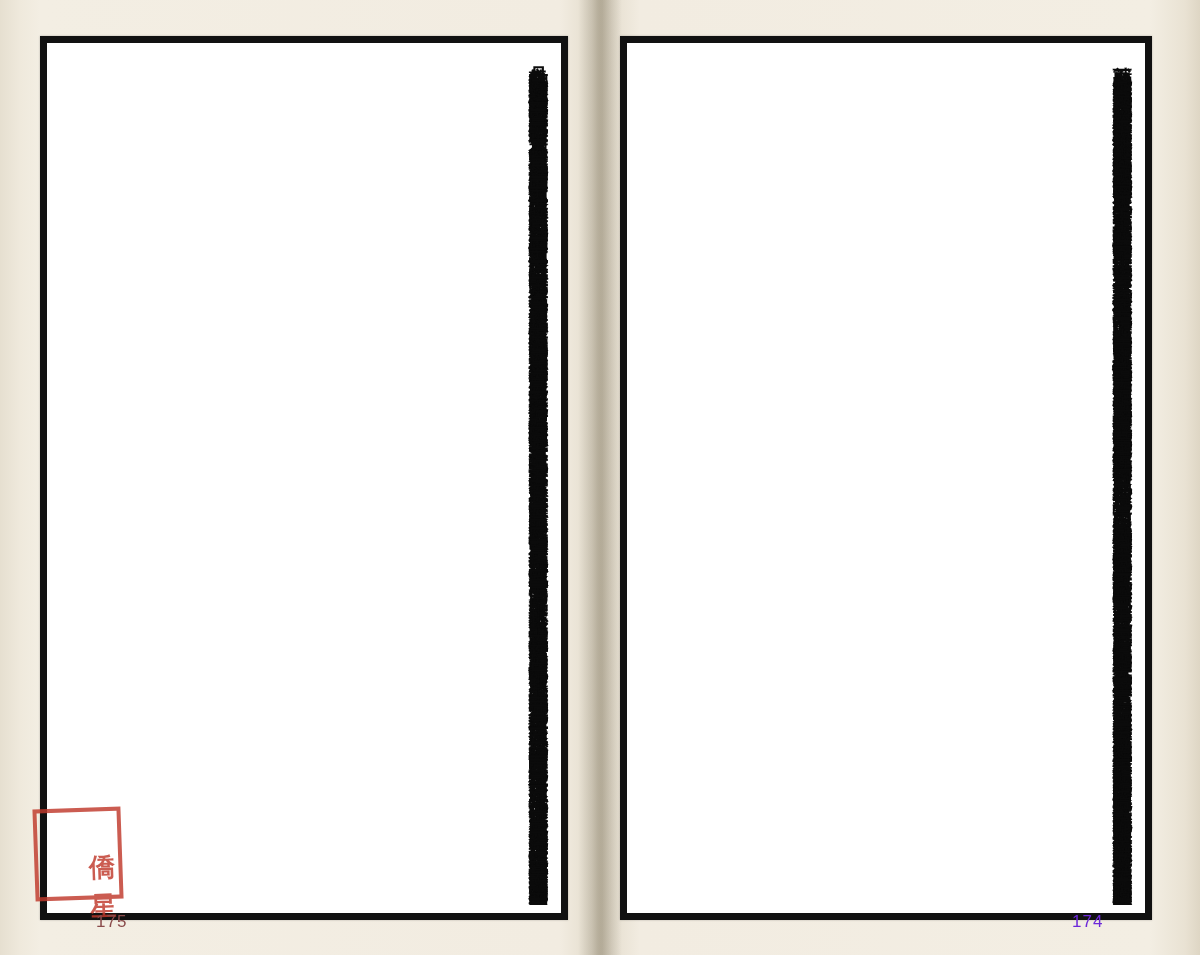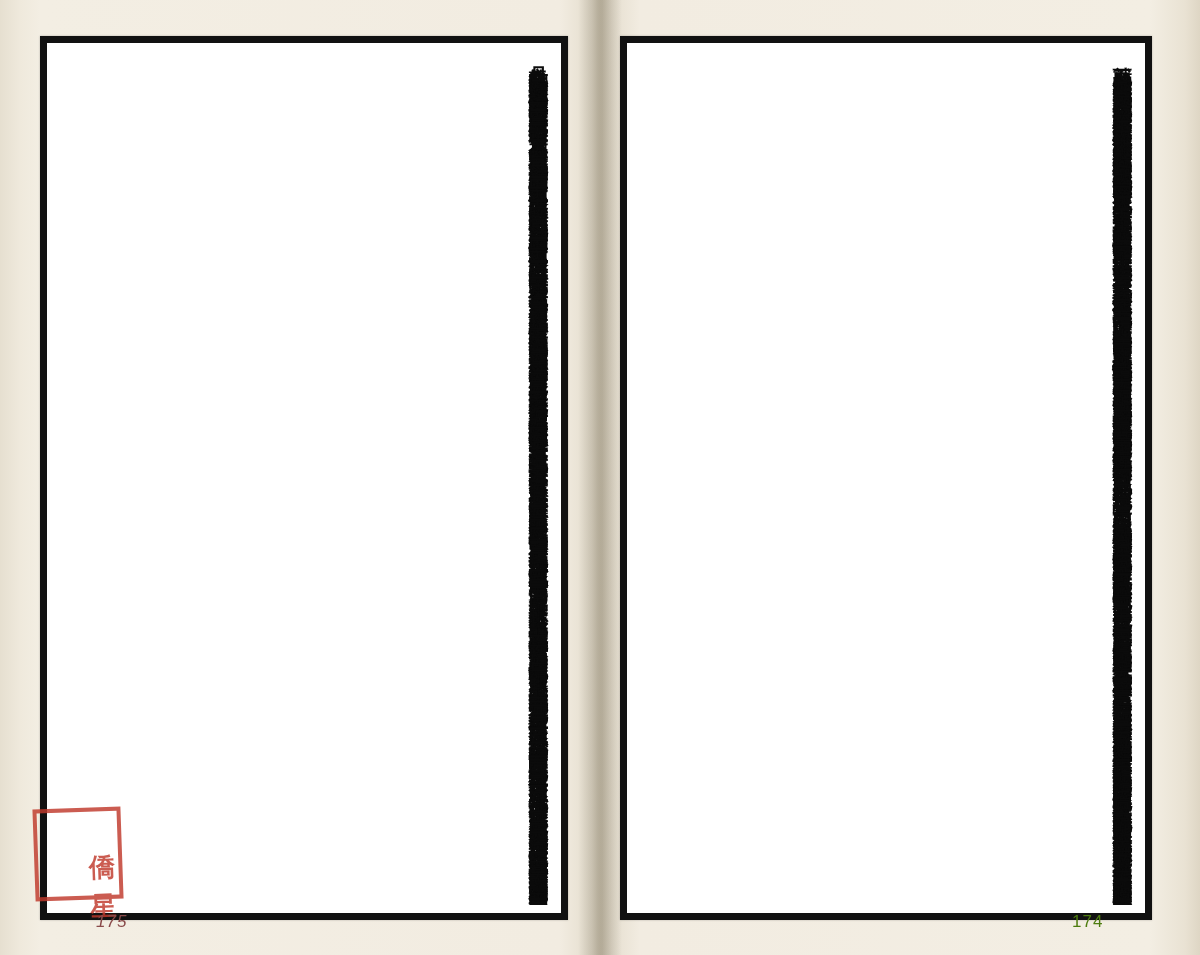--- a/index.html
+++ b/index.html
@@ -89,25 +89,25 @@
     height: 100%;
     box-sizing: border-box;
   }
   .col.heading {
     letter-spacing: 3px;
   }
   .page-num {
     position: absolute;
     font-family: "Liberation Sans", sans-serif;
     font-size: 17px;
-    color: #4d7c0f;
+    color: #6d28d9;
     letter-spacing: 1px;
   }
   .page-num-right { left: 1072px; top: 912px; }
-  .page-num-left  { left: 96px;   top: 912px; color:#8a4b4b;font-style:italic; }
+  .page-num-left  { left: 96px;   top: 912px; color:#8a4b4b; }
 
   
   .stamp {
     position: absolute;
     left: 34px;
     top: 808px;
     width: 88px;
     height: 92px;
     border: 4px solid #c0392b;
     box-sizing: border-box;

